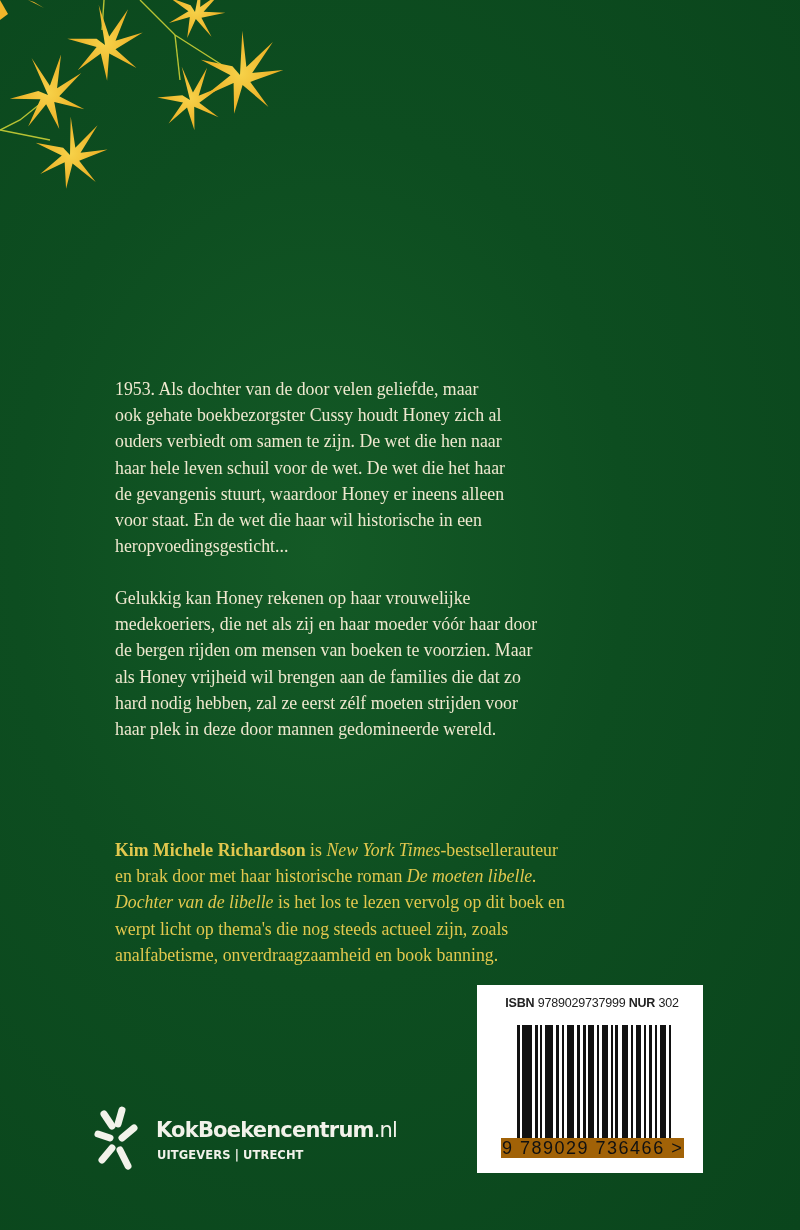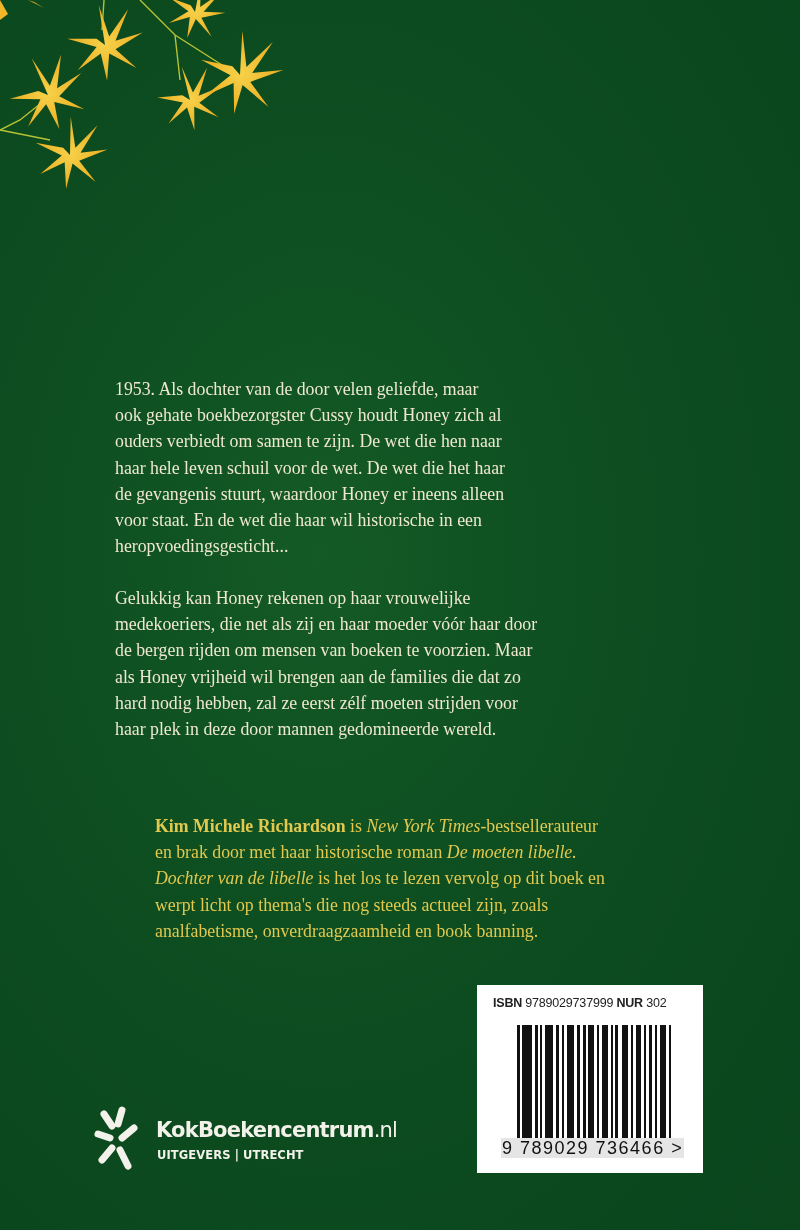--- a/index.html
+++ b/index.html
@@ -25,45 +25,45 @@
   .tagline div { white-space: nowrap; }
   .body-text {
     position: absolute; left: 115px; width: 600px;
     color: #efe8cf;
     font-size: 17.8px; line-height: 26.2px;
   }
   .body-text div { white-space: nowrap; }
   .p1 { top: 376px; }
   .p2 { top: 585px; }
   .bio {
-    position: absolute; left: 115px; top: 813px; width: 640px;
+    position: absolute; left: 115px; top: 837px; width: 640px;
     color: #e2c84e;
-    font-size: 17.8px; line-height: 26.2px; margin-left: 40px;
+    font-size: 17.8px; line-height: 26.2px;
   }
   .bio div { white-space: nowrap; }
   .bio b { font-weight: 700; }
   .bio i { font-style: italic; }
   .barcode-box {
     position: absolute; left: 477px; top: 985px; width: 226px; height: 188px;
     background: #ffffff;
   }
   .isbn-line {
-    position: absolute; left: 0; right: 12px; top: 11px; 
+    position: absolute; left: 0; right: 12px; top: 11px; text-align: center;
     font-family: "Liberation Sans", sans-serif; font-size: 12.5px; color: #222;
     letter-spacing: -0.2px;
     margin-left: 16px;
   }
   .isbn-line b { font-weight: 700; }
   .bars { position: absolute; left: 38px; top: 40px; width: 165px; height: 130px; }
   .barcode-digits {
     position: absolute; left: 24px; top: 153px; width: 200px;
     font-family: "Liberation Sans", sans-serif; font-size: 18px; color: #111;
     letter-spacing: 1.5px; white-space: nowrap;
   }
-  .barcode-digits span { background: #e5e5e5; padding: 0 1px; }
+  .barcode-digits span { background: #a16207; padding: 0 1px; }
   .publisher { position: absolute; left: 92px; top: 1104px; }
   .pub-mark { position: absolute; left: 0; top: 0; width: 48px; height: 70px; }
   .pub-name {
     position: absolute; left: 64px; top: 14px;
     color: #f2f2ea; font-family: "DejaVu Sans", sans-serif;
     font-size: 21px; font-weight: 700; letter-spacing: -0.8px; white-space: nowrap;
   }
   .pub-name .tld { font-weight: 400; }
   .pub-sub {
     position: absolute; left: 65px; top: 44px;

